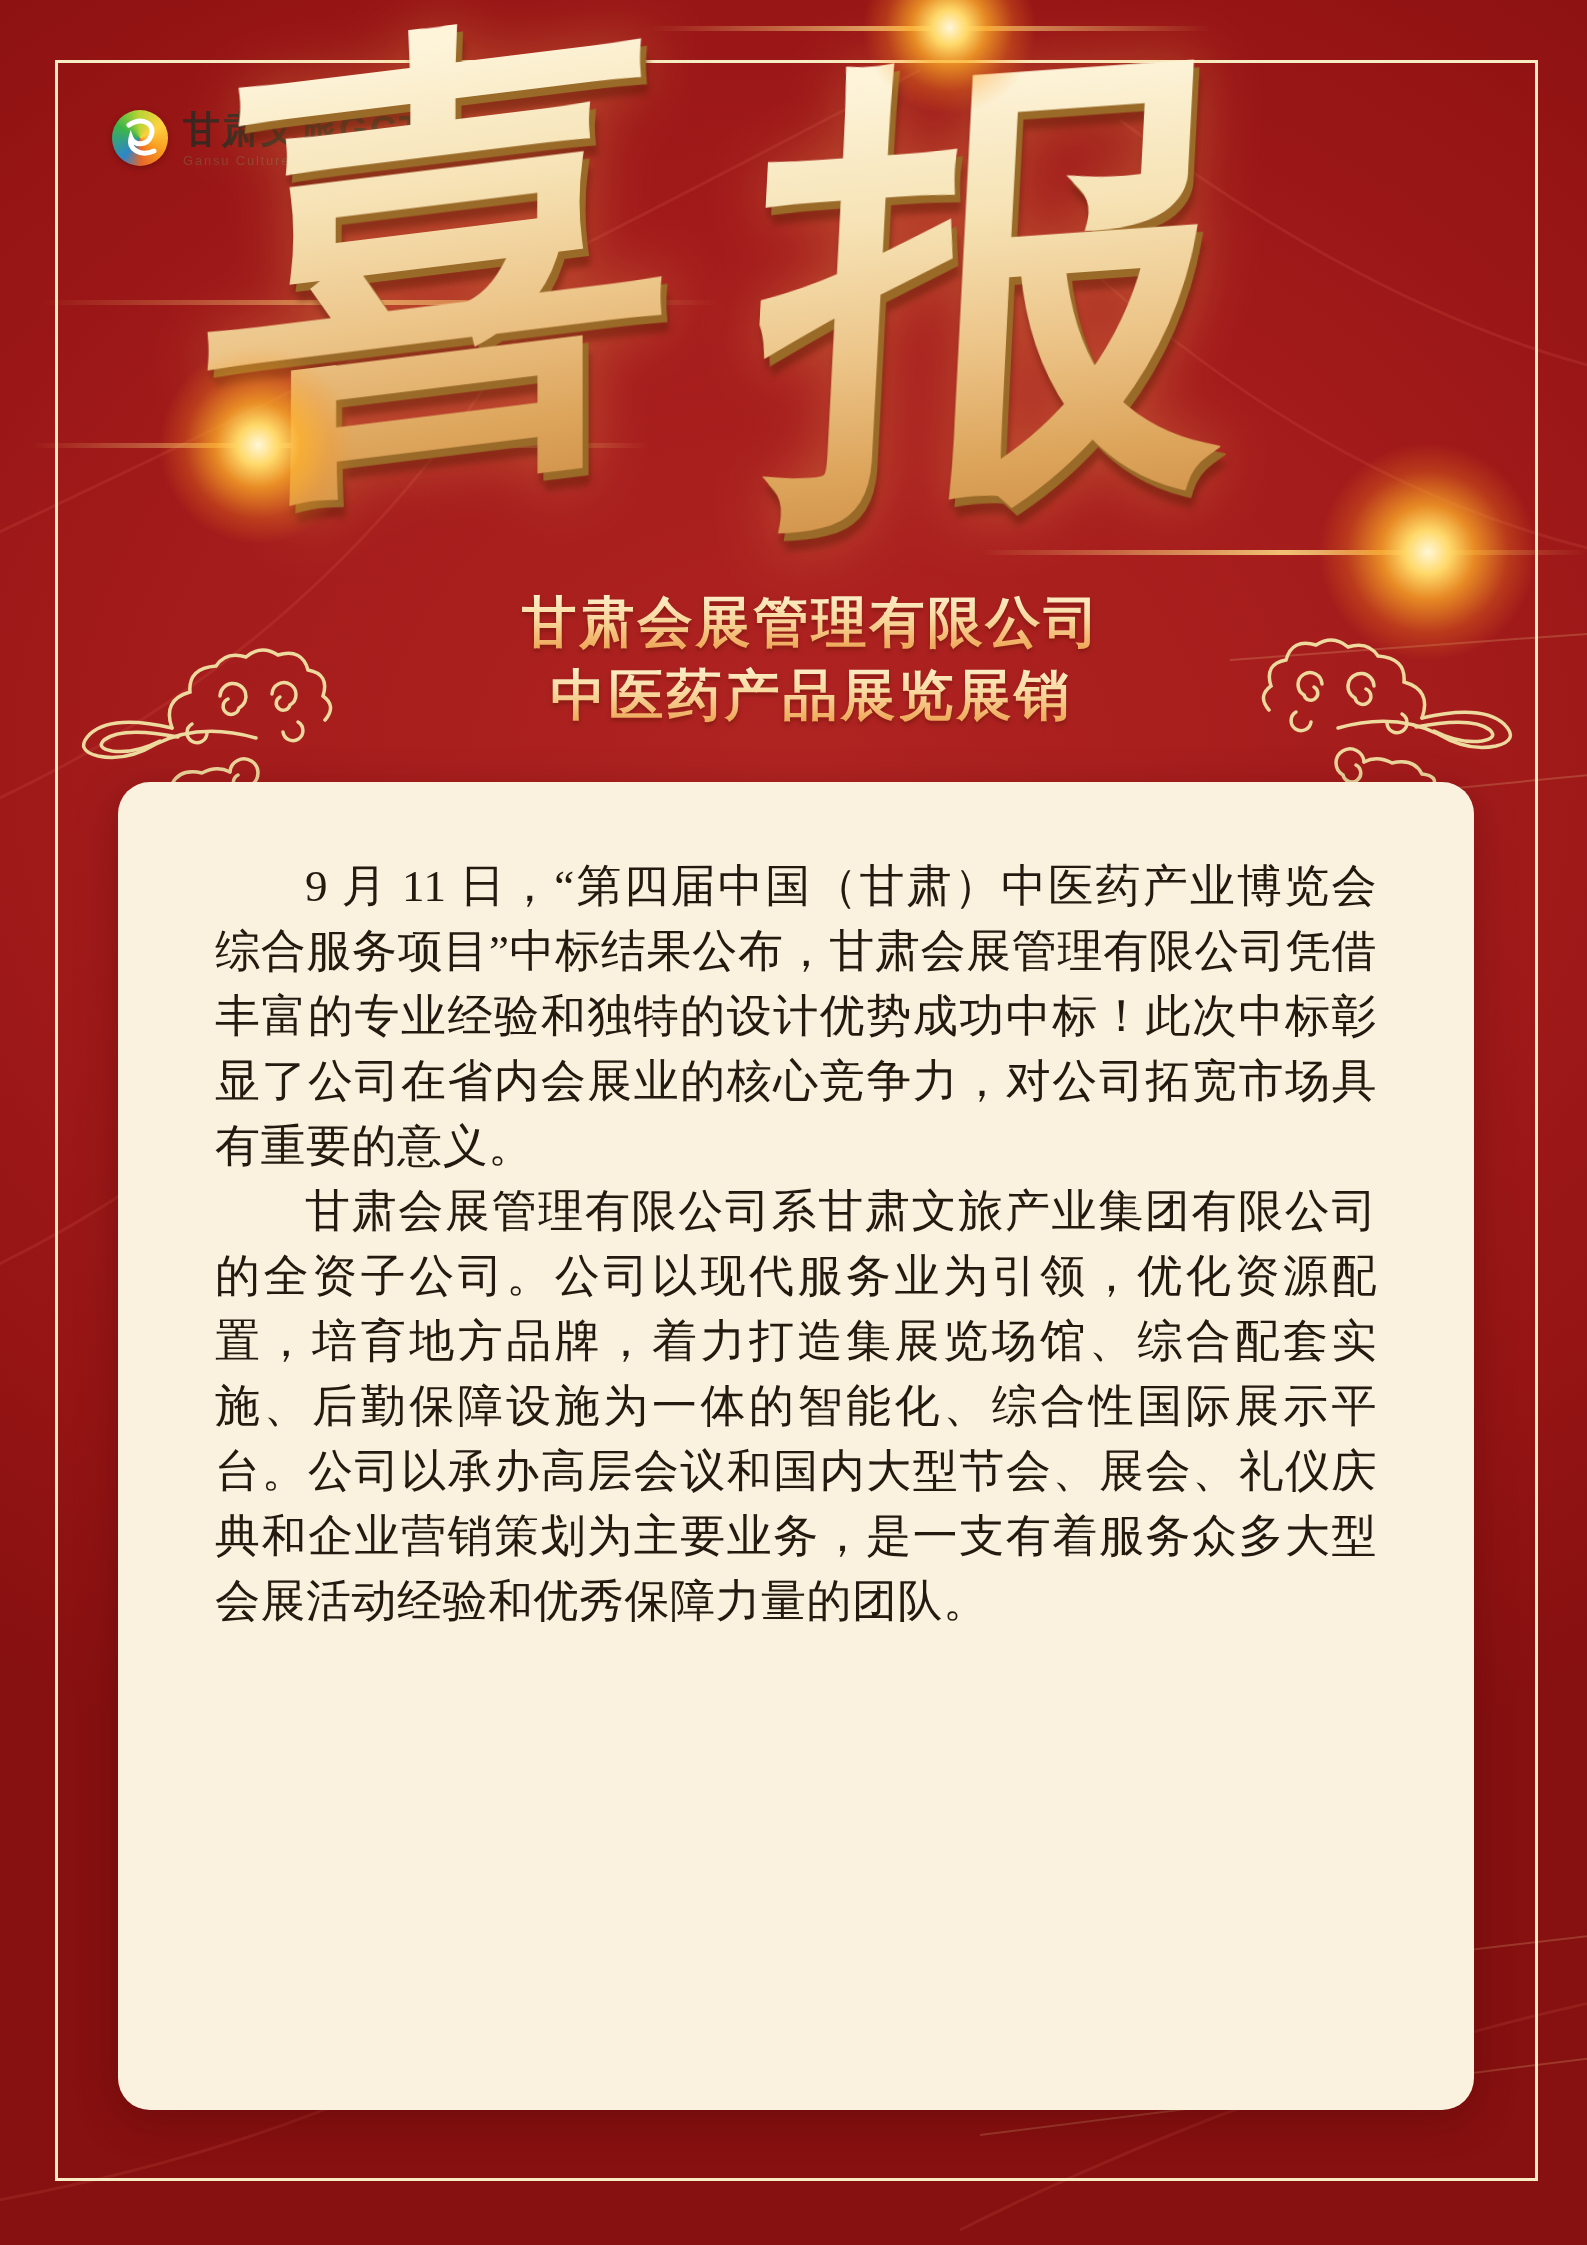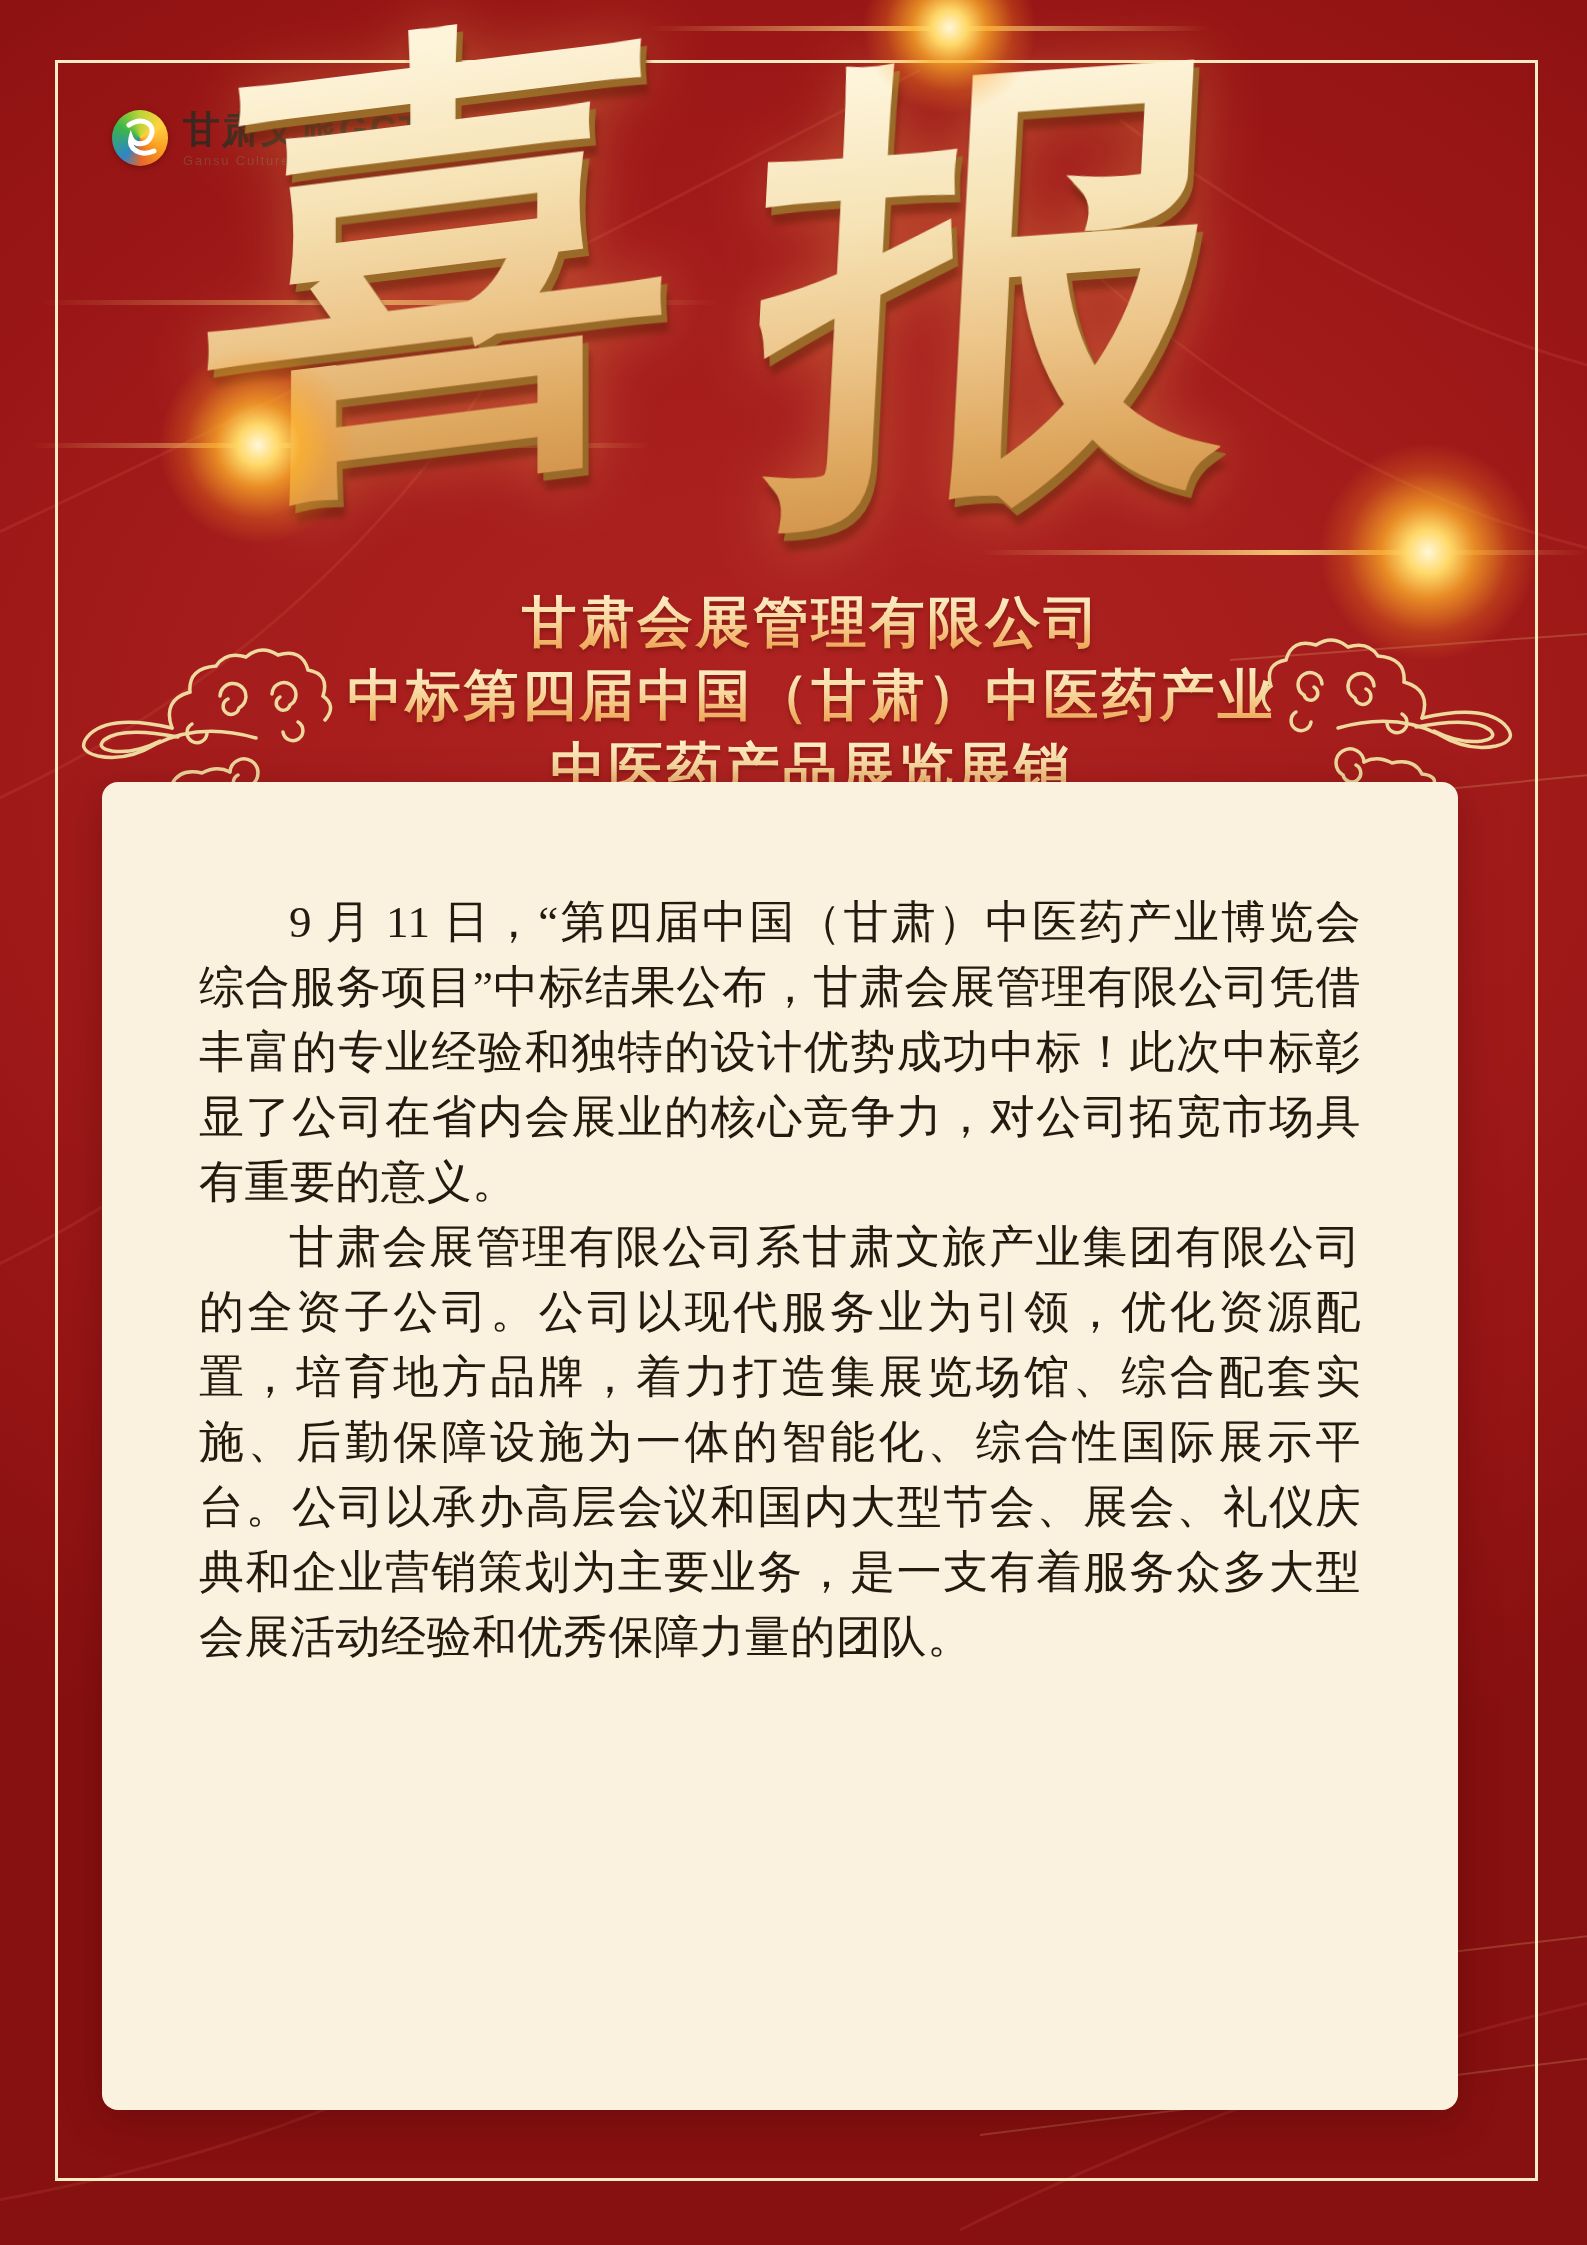--- a/index.html
+++ b/index.html
@@ -63,24 +63,24 @@
   }
   .subtitle .row{display:block;padding-left:36px;}
 
   
   .cloud{position:absolute;width:292px;height:172px;pointer-events:none;}
   .cloud.left{left:60px;top:640px;}
   .cloud.right{left:1242px;top:630px;transform:scaleX(-1);}
 
   
   .panel{
-    position:absolute;left:102px;top:782px;width:1356px;height:1328px;
-    background:#faf2df;border-radius:16px;
+    position:absolute;left:118px;top:782px;width:1356px;height:1328px;
+    background:#faf2df;border-radius:32px;
     box-sizing:border-box;
-    padding:108px 97px 0 97px;
+    padding:72px 97px 0 97px;
     box-shadow:0 10px 40px rgba(70,5,5,.35);
   }
   .panel p{
     margin:0;
     font-family:"Liberation Serif","DejaVu Serif",serif;
     font-size:45px;line-height:65px;
     color:#241a10;
     text-align:justify;
     text-indent:2em;
     letter-spacing:.5px;
@@ -132,21 +132,20 @@
     <span class="hero-char xi">喜</span>
     <span class="hero-char bao">报</span>
   </div>
 
   <div class="flare" style="left:158px;top:345px;width:200px;height:200px;"></div>
   <div class="flare" style="left:862px;top:-60px;width:175px;height:175px;"></div>
   <div class="flare" style="left:1318px;top:442px;width:220px;height:220px;"></div>
 
   <div class="subtitle">
     <span class="row"><span class="line">甘肃会展管理有限公司</span></span>
-    <span class="row"><span class="line">中标第四届中国（甘肃）中医药产业</span></span>
     <span class="row"><span class="line">中医药产品展览展销</span></span>
   </div>
 
   <svg class="cloud left" viewBox="0 0 292 172">
     <g fill="none" stroke="#eed99e" stroke-width="3.5" stroke-linecap="round">
       <path d="M112 88 q-10 -28 18 -36 q-2 -24 26 -26 q10 -15 30 -9 q15 -13 32 -2 q24 -7 30 15 q22 4 15 26 q14 10 2 24"></path>
       <path d="M160 56 a13 13 0 1 1 19 12 a8 8 0 1 1 -11 -9"></path>
       <path d="M212 54 a12 12 0 1 1 18 11 a7 7 0 1 1 -10 -8"></path>
       <path d="M132 84 a10 10 0 1 0 15 9"></path>
       <path d="M238 82 a10 10 0 1 1 -15 10"></path>

